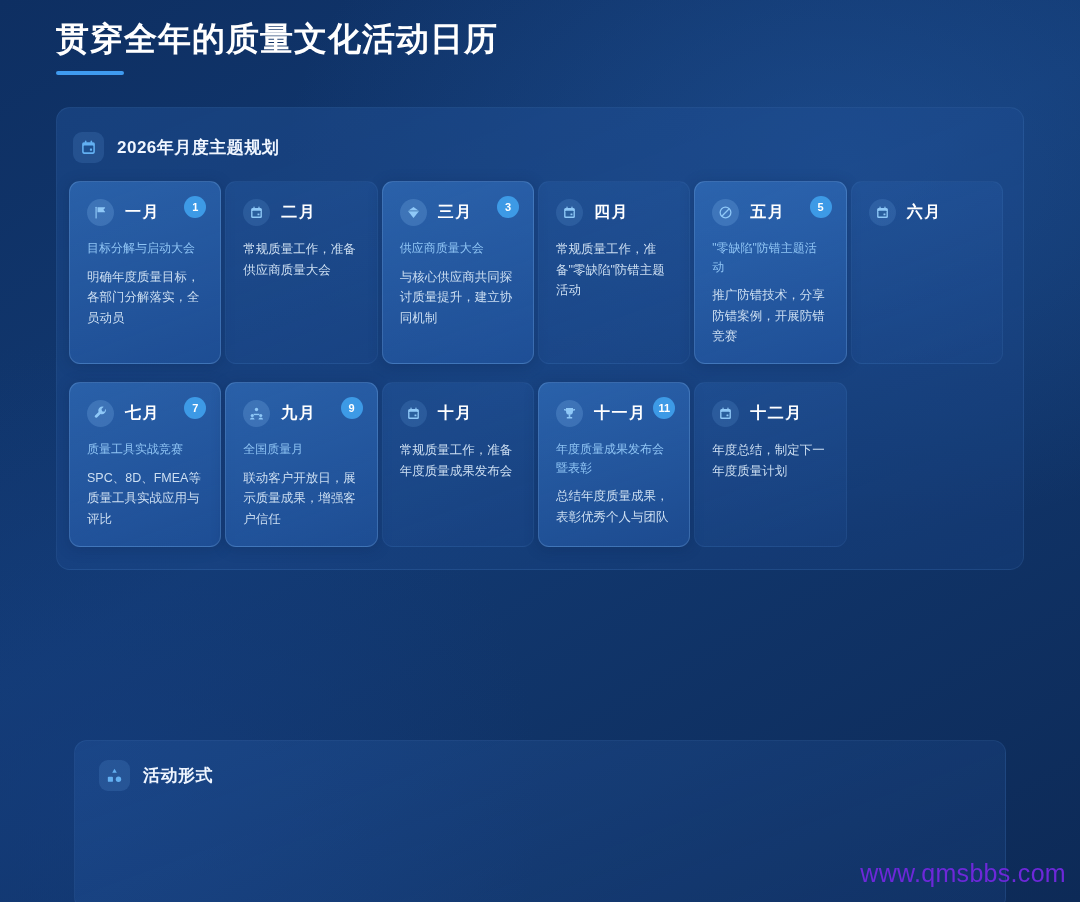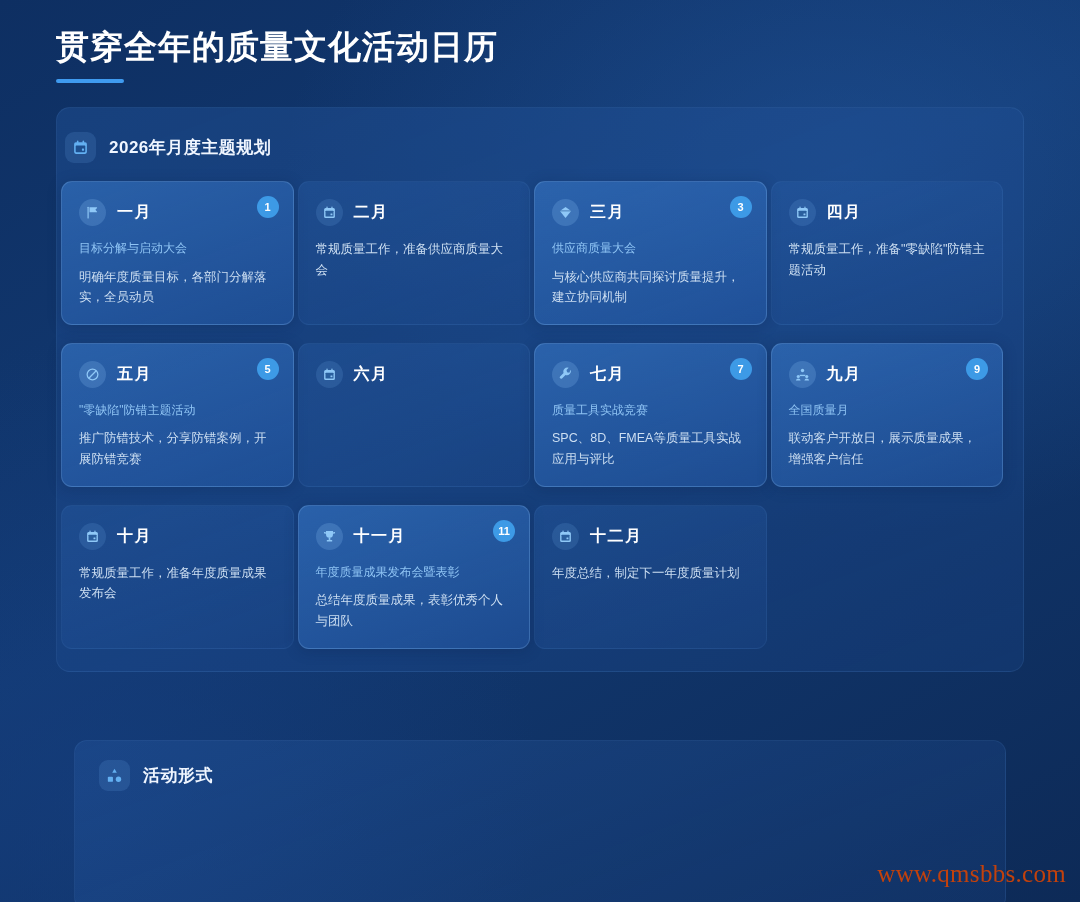--- a/index.html
+++ b/index.html
@@ -8,51 +8,51 @@
     background:
       radial-gradient(ellipse 900px 600px at 78% 18%, rgba(40,95,170,0.40) 0%, rgba(40,95,170,0) 62%),
       radial-gradient(ellipse 700px 700px at 8% 88%, rgba(22,62,128,0.55) 0%, rgba(22,62,128,0) 65%),
       linear-gradient(150deg,#0e2f62 0%,#123a73 45%,#0d2a57 100%);
     font-family:"Liberation Sans","DejaVu Sans",sans-serif;
     -webkit-font-smoothing:antialiased;
     position:relative;
   }
 
   
-  .page-header{padding:26px 0 0 56px;}
+  .page-header{padding:18px 0 0 56px;}
   .page-title{
     font-size:33px;font-weight:bold;color:#ffffff;letter-spacing:1px;
     line-height:1.25;margin:0;
   }
   .title-rule{
     width:68px;height:4px;border-radius:2px;margin-top:12px;
     background:#3f9bf0;
   }
 
   
   .panel{
     position:absolute;left:56px;top:107px;width:968px;
     border-radius:14px;
     background:linear-gradient(160deg,rgba(36,86,158,0.42) 0%,rgba(26,68,134,0.34) 100%);
     border:1px solid rgba(120,175,240,0.10);
-    padding:20px 20px 22px 4px;
+    padding:20px 20px 22px 12px;
     box-sizing:border-box;
   }
 
   .section-head{display:flex;align-items:center;gap:13px;margin:4px 0 18px 4px;}
   .section-ico{
     width:31px;height:31px;border-radius:9px;flex:0 0 auto;
     background:rgba(110,175,245,0.16);
     display:flex;align-items:center;justify-content:center;
   }
   .section-ico svg{display:block;}
   .section-title{font-size:17px;font-weight:bold;color:#f0f6ff;letter-spacing:.5px;}
 
   
-  .grid{display:grid;grid-template-columns:repeat(4,1fr);gap:18px 4px;}
+  .grid{display:grid;grid-template-columns:repeat(6,1fr);gap:18px 4px;}
 
   .mcard{
     border-radius:11px;padding:17px 17px 16px 17px;
     min-height:134px;box-sizing:border-box;position:relative;
     background:linear-gradient(160deg,rgba(42,96,170,0.36) 0%,rgba(30,74,143,0.30) 100%);
     border:1px solid rgba(130,185,245,0.07);
   }
   .mcard.hl{
     background:linear-gradient(160deg,rgba(56,120,200,0.58) 0%,rgba(38,92,172,0.48) 100%);
     border:1px solid rgba(150,200,250,0.22);
@@ -88,22 +88,22 @@
     position:absolute;left:74px;top:740px;width:932px;height:170px;
     border-radius:13px;box-sizing:border-box;
     background:linear-gradient(160deg,rgba(40,92,166,0.34) 0%,rgba(28,72,140,0.26) 100%);
     border:1px solid rgba(120,175,240,0.09);
     padding:19px 22px;
   }
 
   
   .watermark{
     position:absolute;right:14px;bottom:14px;
-    font-size:25px;color:#c2410c;letter-spacing:0.3px;
-    font-family:Liberation Serif, serif;
+    font-size:25px;color:#6d28d9;letter-spacing:0.3px;
+    font-family:Liberation Sans, sans-serif;
   }
 </style>
 </head>
 <body>
 
 <div class="page-header">
   <h1 class="page-title">贯穿全年的质量文化活动日历</h1>
   <div class="title-rule"></div>
 </div>
 

